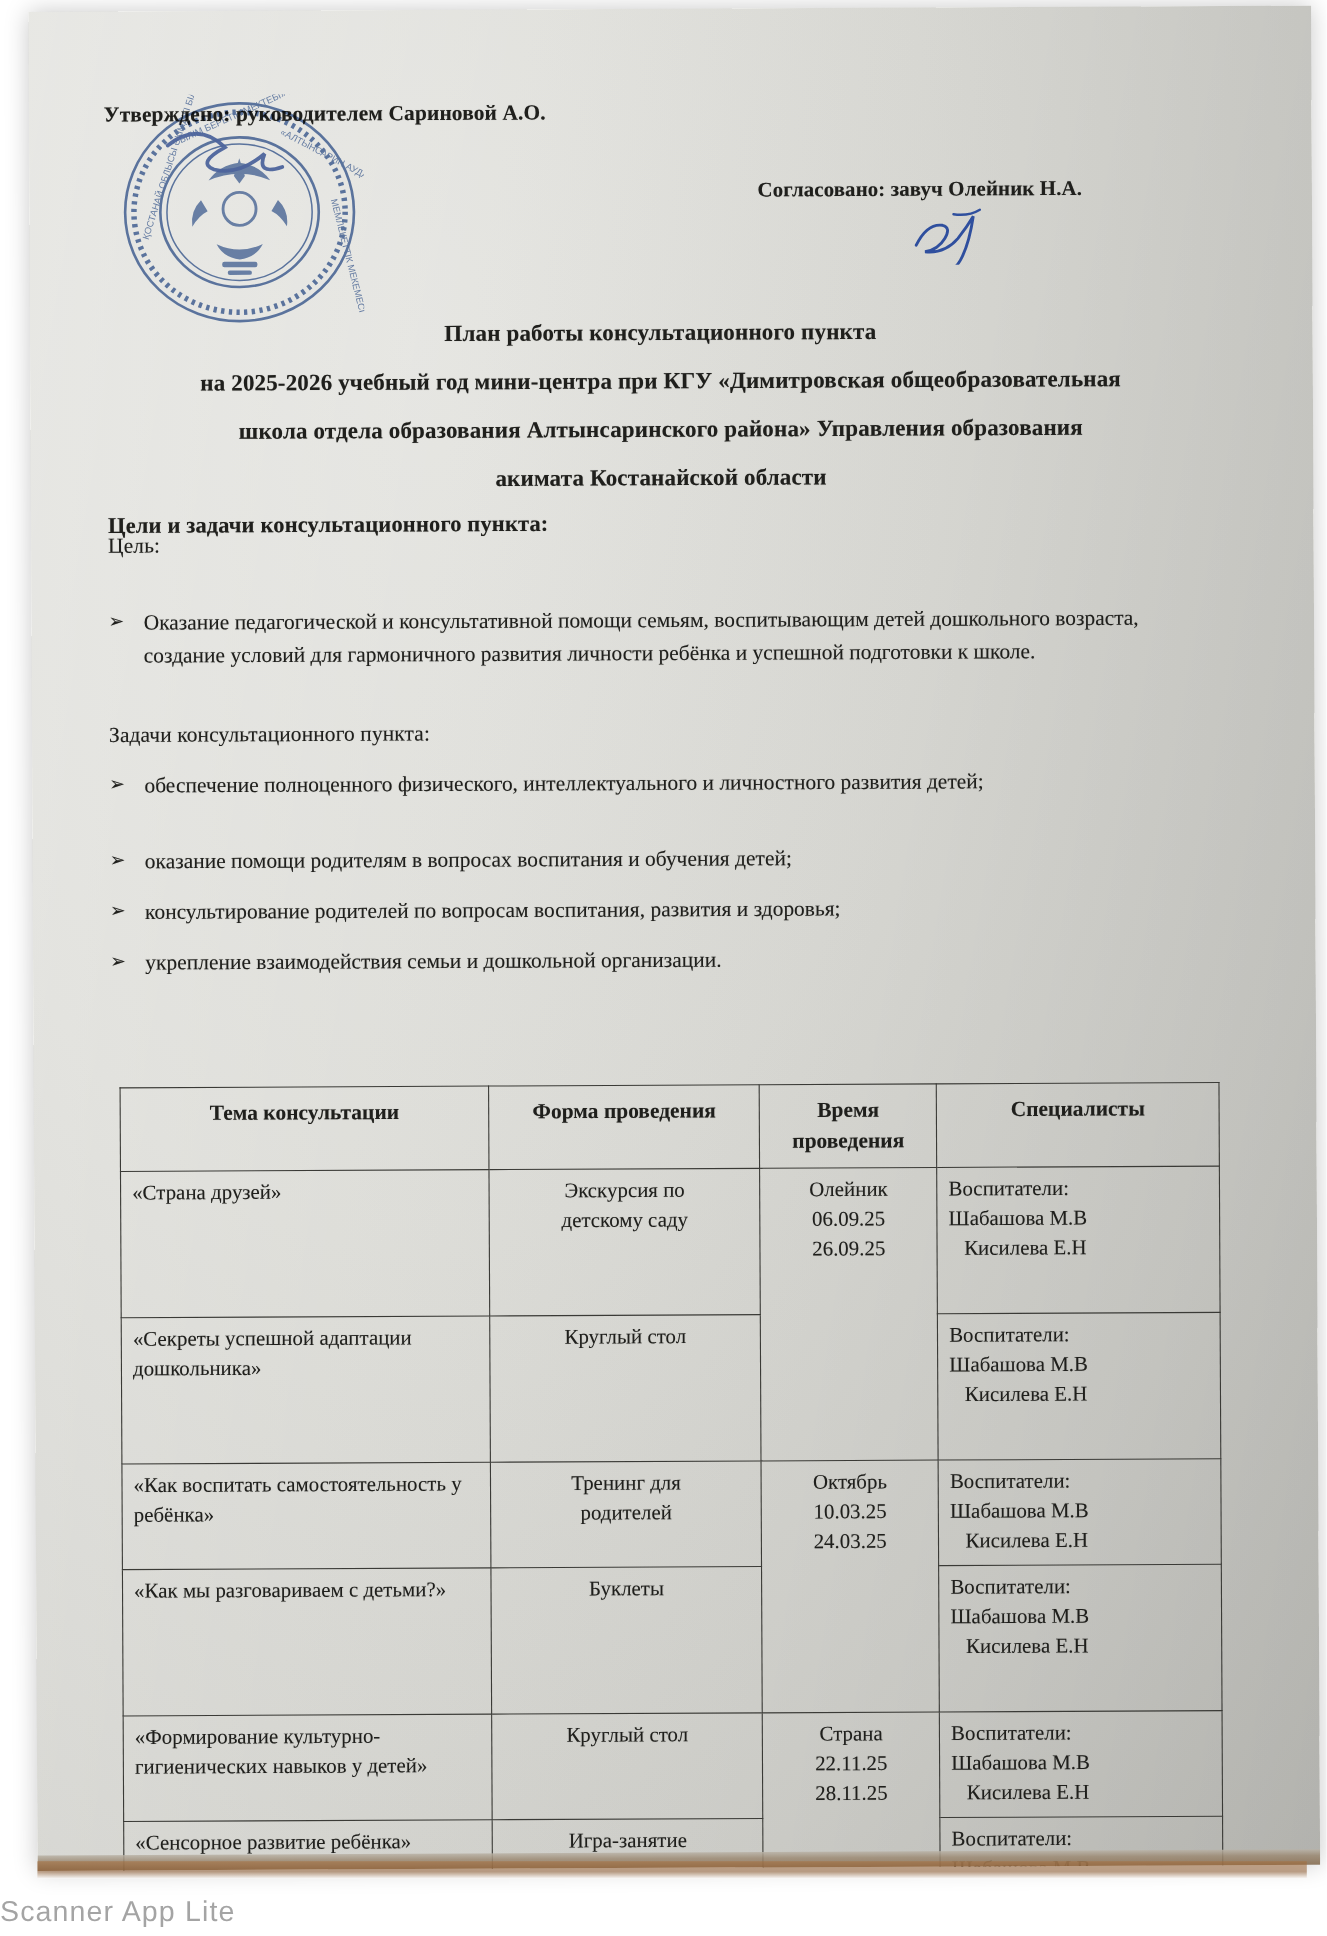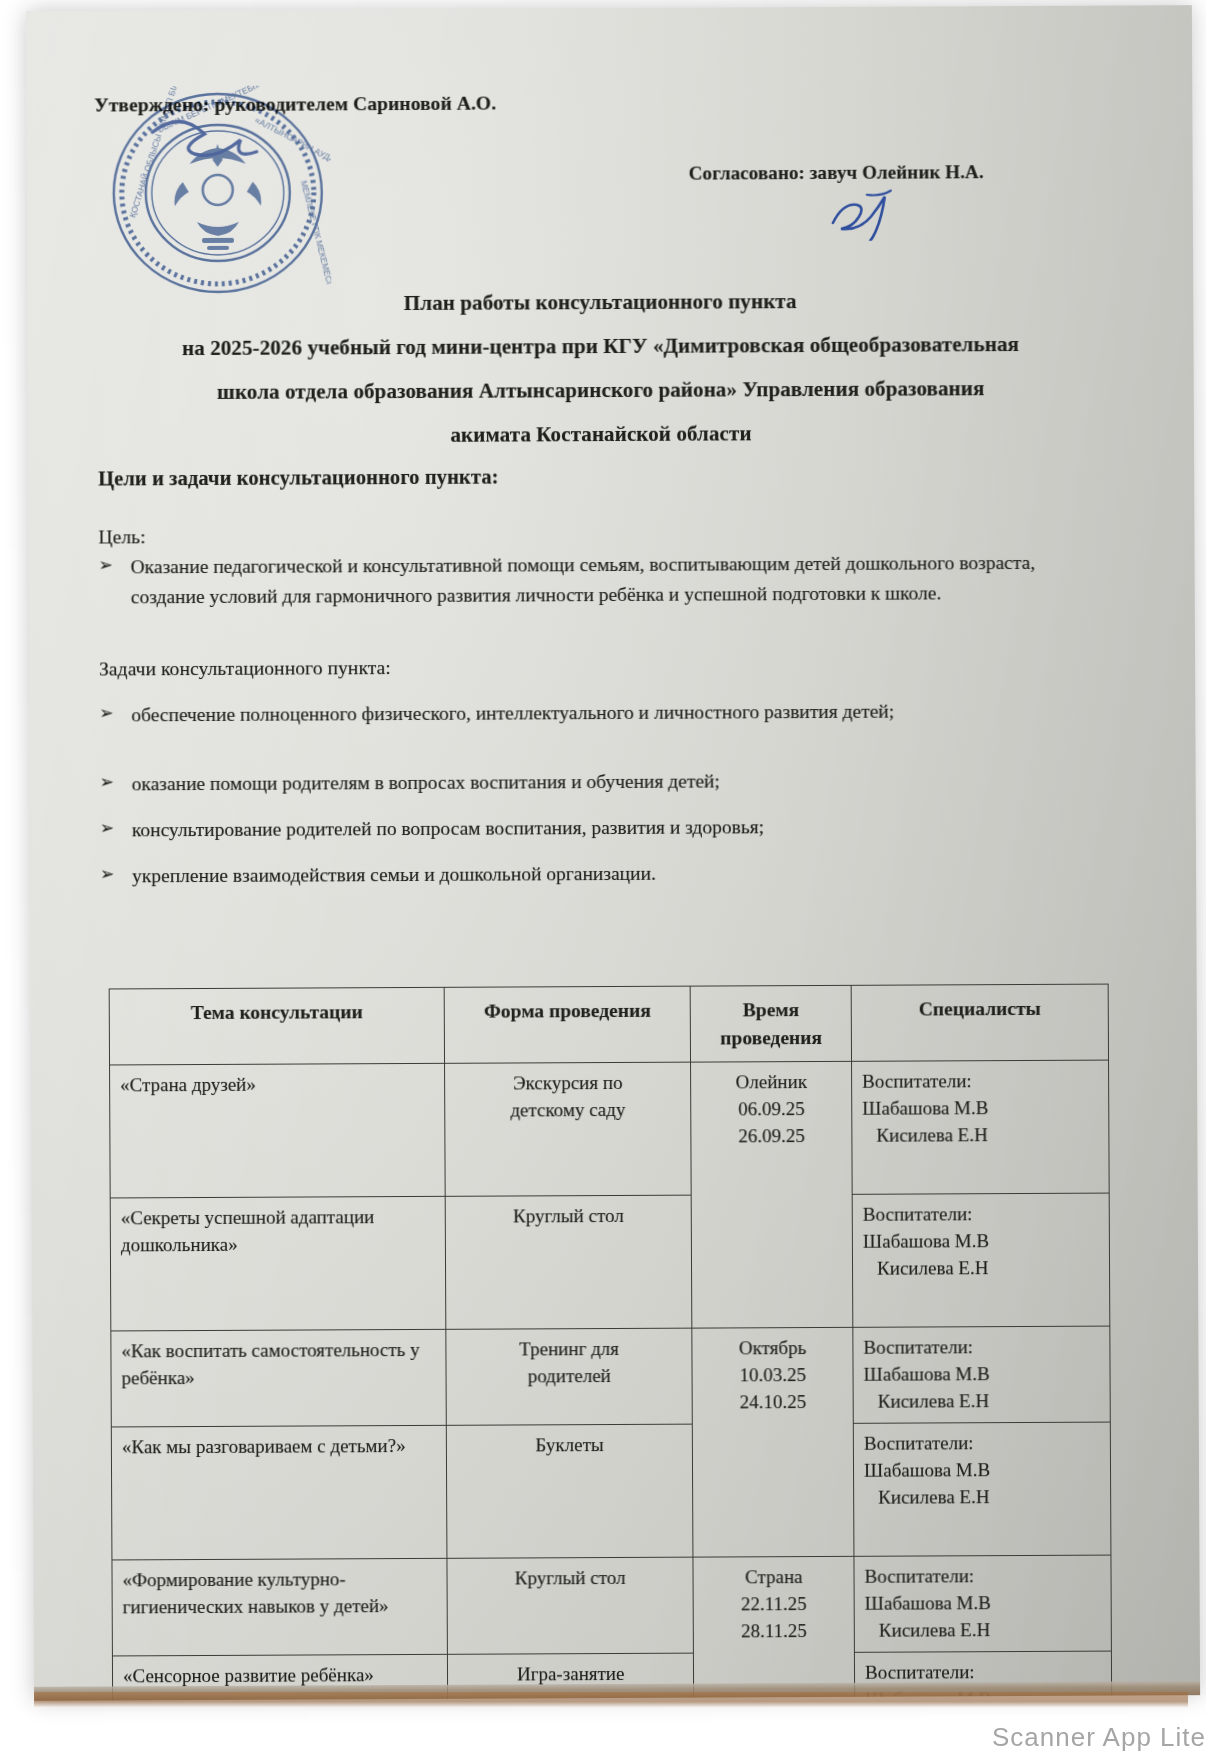--- a/index.html
+++ b/index.html
@@ -191,21 +191,21 @@
   .spec-cell .indent { padding-left: 14px; }
 
   td.tall { height: 118px; }
 
   
   .watermark {
     position: absolute;
     left: 0;
     top: 1722px;
     width: 1206px;
-    text-align: right;
+    text-align: left;
     font-family: "Liberation Sans", sans-serif;
     font-size: 26px;
     color: #5b5b5b;
     opacity: 0.55;
     letter-spacing: 1px;
     overflow: hidden;
     height: 30px;
   }
 </style>
 </head>
@@ -251,21 +251,21 @@
       <path d="M42 10 q14 2 24 -4" fill="none" stroke="#2f4f9e" stroke-width="2.2" stroke-linecap="round"></path>
     </svg>
 
     <div class="txt title-line t1">План работы консультационного пункта</div>
     <div class="txt title-line t2">на 2025-2026 учебный год мини-центра при КГУ «Димитровская общеобразовательная</div>
     <div class="txt title-line t3">школа отдела образования Алтынсаринского района» Управления образования</div>
     <div class="txt title-line t4">акимата Костанайской области</div>
 
     <div class="txt section-head" style="top:457px;">Цели и задачи консультационного пункта:</div>
 
-    <div class="txt goal-label" style="top:516px;">Цель:</div>
+    <div class="txt goal-label" style="top:476px;">Цель:</div>
 
     <div class="bullet-row" style="left:70px; top:542px; width:950px;">
       <span class="bullet-mark">➢</span>
       <span class="bullet-text">Оказание педагогической и консультативной помощи семьям, воспитывающим детей дошкольного возраста, создание условий для гармоничного развития личности ребёнка и успешной подготовки к школе.</span>
     </div>
 
     <div class="txt tasks-label" style="top:648px;">Задачи консультационного пункта:</div>
 
     <div class="bullet-row" style="left:70px; top:690px; width:950px;">
       <span class="bullet-mark">➢</span>
@@ -330,21 +330,21 @@
 
         <tr>
           <td class="c-left">«Как воспитать самостоятельность у ребёнка»</td>
           <td class="c-center cell-lines">
             <span>Тренинг для</span>
             <span>родителей</span>
           </td>
           <td class="c-center cell-lines" rowspan="2">
             <span>Октябрь</span>
             <span>10.03.25</span>
-            <span>24.10.25</span>
+            <span>24.03.25</span>
           </td>
           <td class="c-left spec-cell">
             <span>Воспитатели:</span>
             <span>Шабашова М.В</span>
             <span class="indent">Кисилева Е.Н</span>
           </td>
         </tr>
 
         <tr>
           <td class="c-left tall">«Как мы разговариваем с детьми?»</td>

